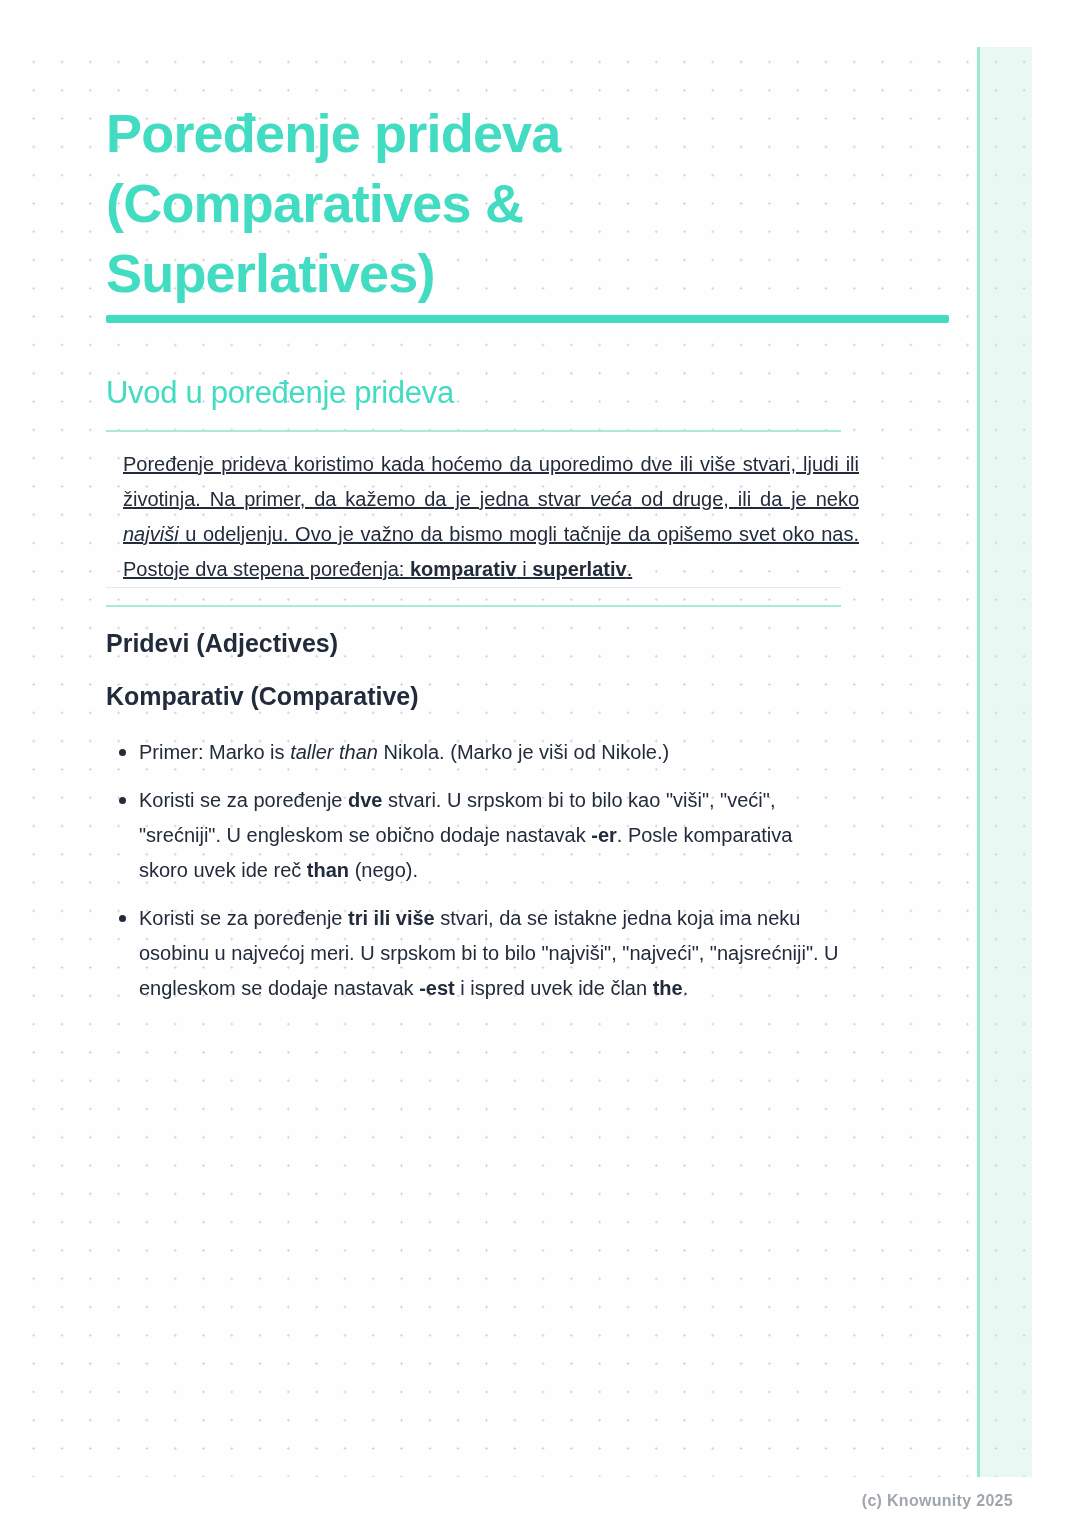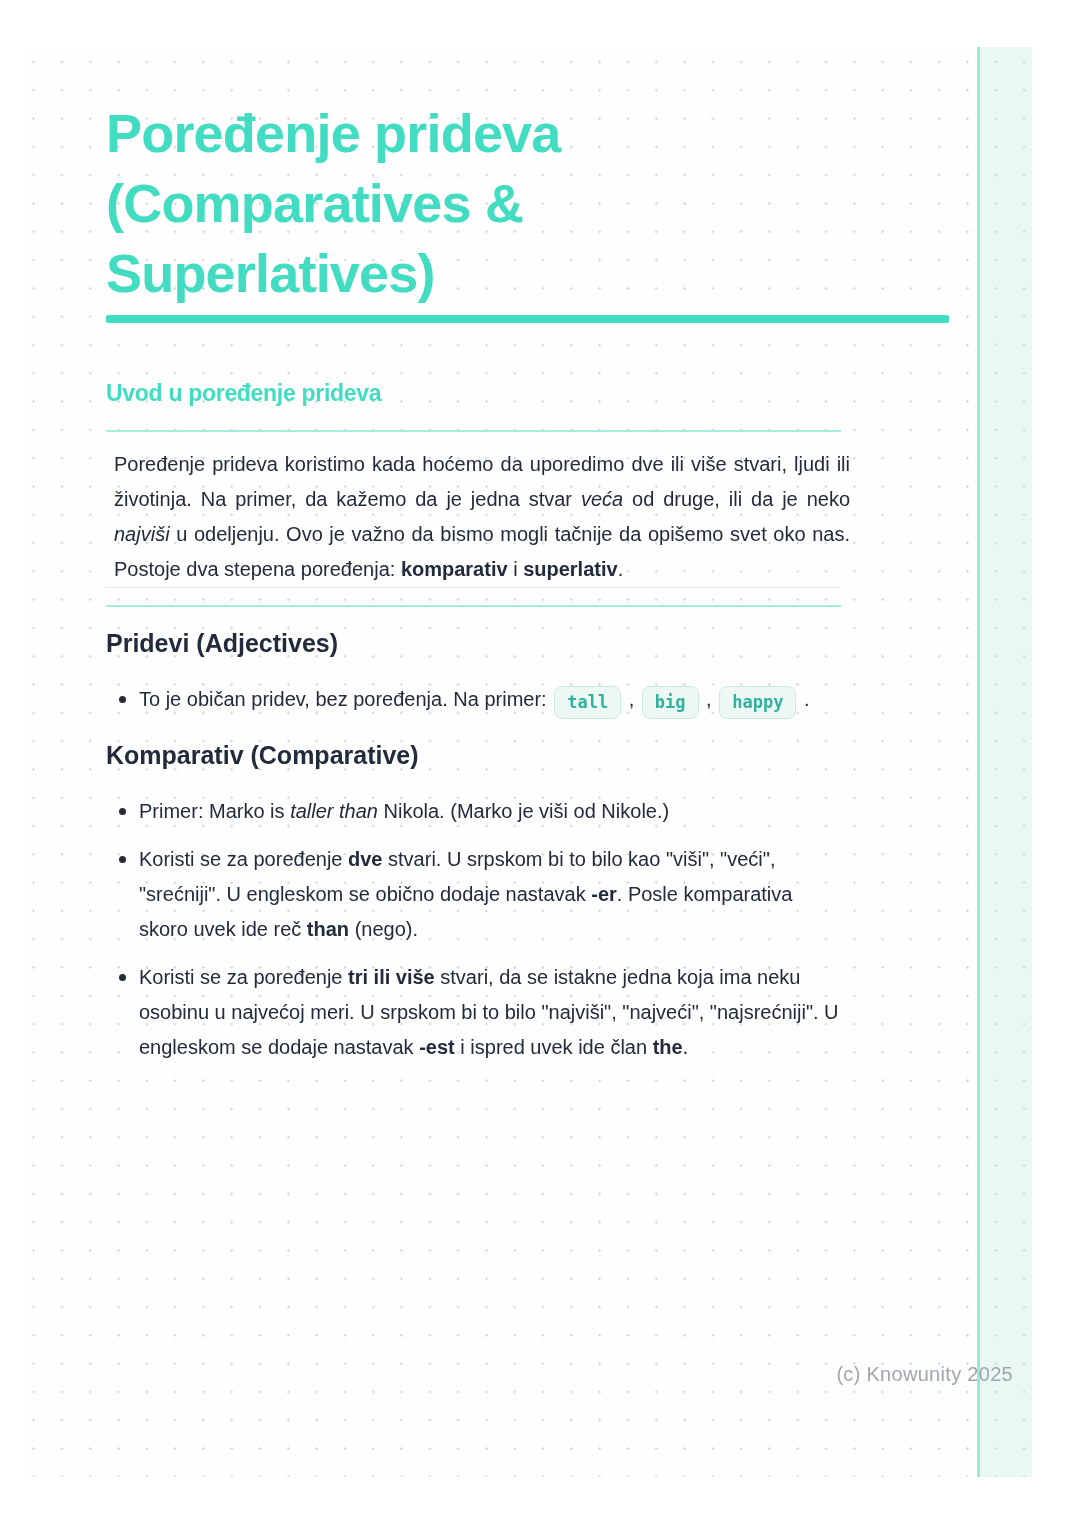--- a/index.html
+++ b/index.html
@@ -39,32 +39,33 @@
     font-weight:700;letter-spacing:-0.8px;
     color:var(--accent);
     white-space:pre-line;
   }
   .title-rule{
     width:843px;height:8px;margin-top:7px;
     background:var(--accent);border-radius:2px;
   }
   .h2{
     margin:50px 0 0;
-    font-size:23px;line-height:40px;
-    font-weight:700;letter-spacing:-0.3px;
+    font-size:31px;line-height:40px;
+    font-weight:400;letter-spacing:-0.3px;
     color:var(--accent);
   }
   .h2-underline{
     width:735px;height:2px;margin-top:17px;
     background:var(--accent-soft);
   }
   .para{
-    margin:15px 8px 0;width:736px;
+    margin:15px 17px 0;width:736px;
     font-size:20px;line-height:35px;
     text-align:justify;
+    text-decoration:underline;
   }
   .divider{
     width:735px;height:1px;margin:0;
     background:var(--divider);
   }
   .h3{
     margin:22px 0 25px;
     font-size:25px;line-height:28px;
     font-weight:700;
   }
@@ -90,24 +91,25 @@
     font-weight:700;
     color:var(--chip-text);
     background:var(--chip-bg);
     border:1.5px solid var(--chip-border);
     border-radius:8px;
     padding:4px 12px 5px;
     margin:0 2px;
     vertical-align:-2px;
   }
   .footer{
-    position:absolute;top:1363px;right:67px;
-    font-size:20px;letter-spacing:0.3px;
+    position:absolute;top:1492px;right:67px;
+    font-size:16px;letter-spacing:0.3px;
     color:var(--muted);
     z-index:5;
+    font-weight:bold;
   }
 </style>
 </head>
 <body style="--accent: #41dcc1; --accent-soft: #a8ebdc; --mint-panel: #e9f8f3; --mint-line: #9de7d5; --dot: #d3d6db; --divider: #e5e8ec; --muted: #a0a6ad; --chip-bg: #edf8f4; --chip-border: #c7ecdf; --chip-text: #2fb39c; color: rgb(34, 43, 59);">
 
 <div class="page">
   <div class="edge-strip"></div>
   <div class="dots"></div>
   <div class="content">
     <h1 class="title">Poređenje prideva
@@ -117,23 +119,20 @@
     <div id="sections">
         <section>
           <h2 class="h2">Uvod u poređenje prideva</h2>
           <div class="h2-underline"></div>
           <p class="para"><span>Poređenje prideva koristimo kada hoćemo da uporedimo dve ili više stvari, ljudi ili životinja. Na primer, da kažemo da je jedna stvar </span><span class=" i">veća</span><span> od druge, ili da je neko </span><span class=" i">najviši</span><span> u odeljenju. Ovo je važno da bismo mogli tačnije da opišemo svet oko nas. Postoje dva stepena poređenja: </span><span class=" b">komparativ</span><span> i </span><span class=" b">superlativ</span><span>.</span></p>
           <div class="divider"></div>
         </section>
         <section>
           <div class="h2-underline"></div>
           <h3 class="h3">Pridevi (Adjectives)</h3>
-          <ul class="ul">
-            <li class="li"><span>To je običan pridev, bez poređenja. Na primer: </span><span class="chip">tall</span><span> , </span><span class="chip">big</span><span> , </span><span class="chip">happy</span><span> .</span></li>
-          </ul>
           <h3 class="h3">Komparativ (Comparative)</h3>
           <ul class="ul">
             <li class="li"><span>Primer: Marko is </span><span class=" i">taller than</span><span> Nikola. (Marko je viši od Nikole.)</span></li>
             <li class="li"><span>Koristi se za poređenje </span><span class=" b">dve</span><span> stvari. U srpskom bi to bilo kao "viši", "veći", "srećniji". U engleskom se obično dodaje nastavak </span><span class=" b">-er</span><span>. Posle komparativa skoro uvek ide reč </span><span class=" b">than</span><span> (nego).</span></li>
           </ul>
           <ul class="ul">
             <li class="li"><span>Koristi se za poređenje </span><span class=" b">tri ili više</span><span> stvari, da se istakne jedna koja ima neku osobinu u najvećoj meri. U srpskom bi to bilo "najviši", "najveći", "najsrećniji". U engleskom se dodaje nastavak </span><span class=" b">-est</span><span> i ispred uvek ide član </span><span class=" b">the</span><span>.</span></li>
           </ul>
         </section>
       </div>

